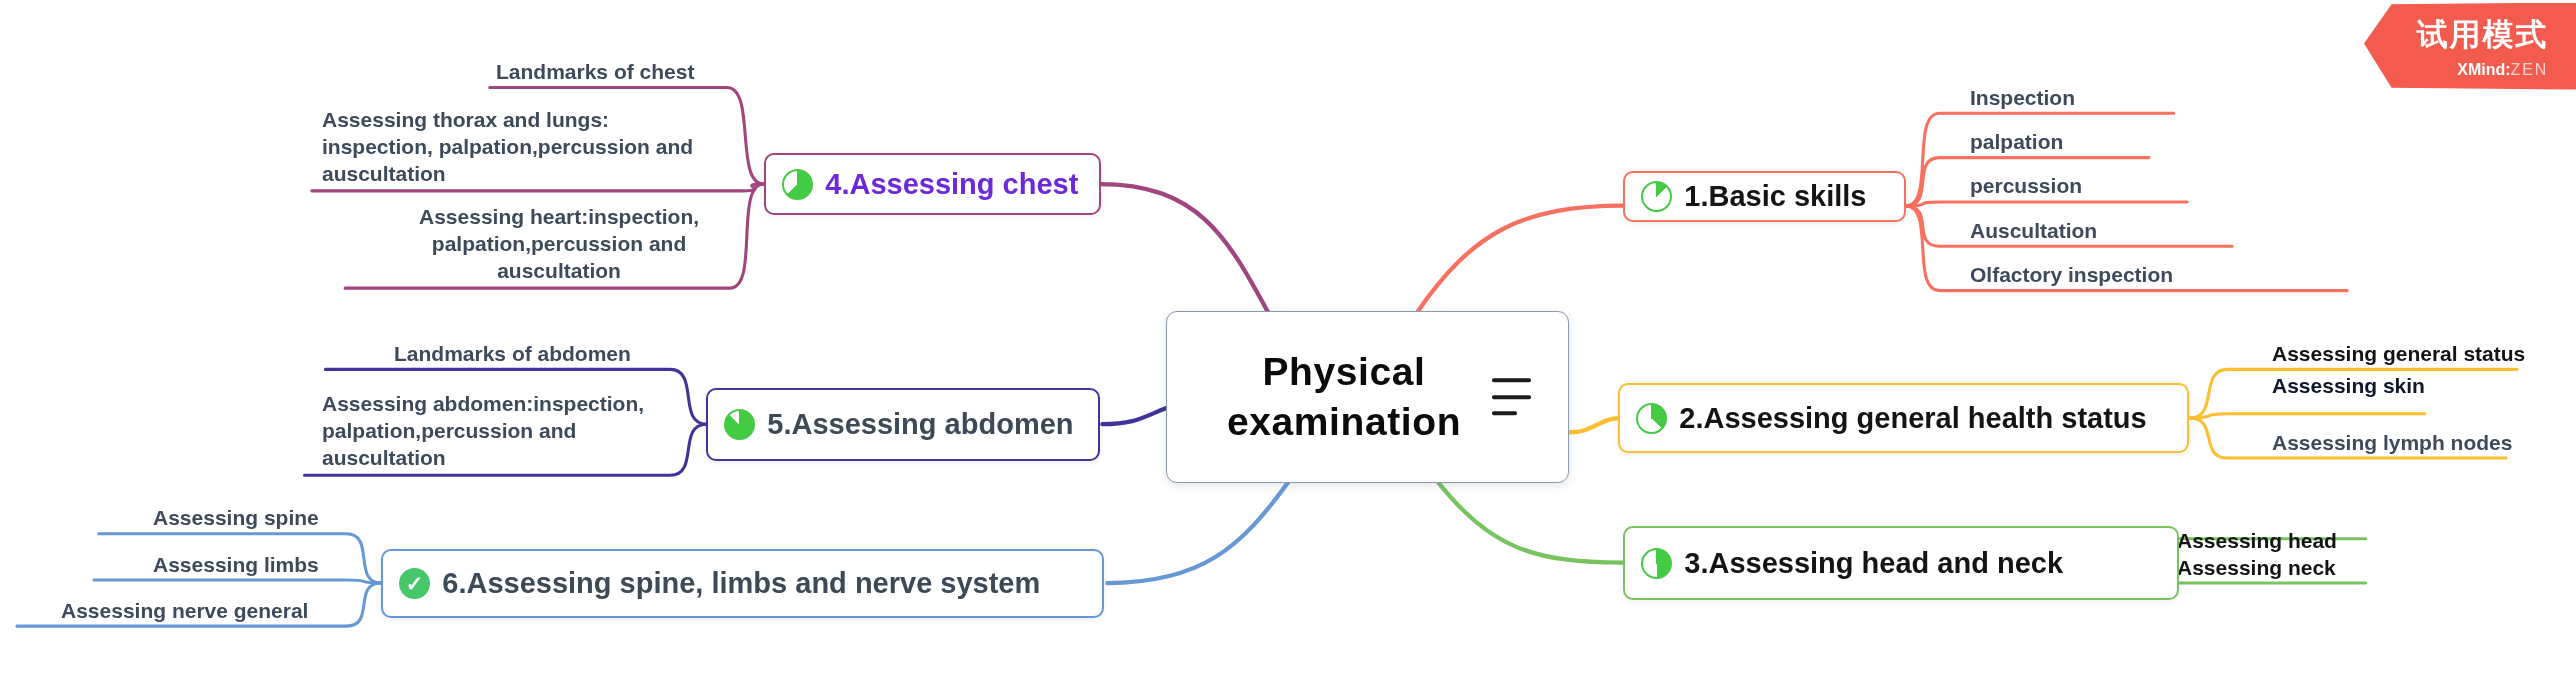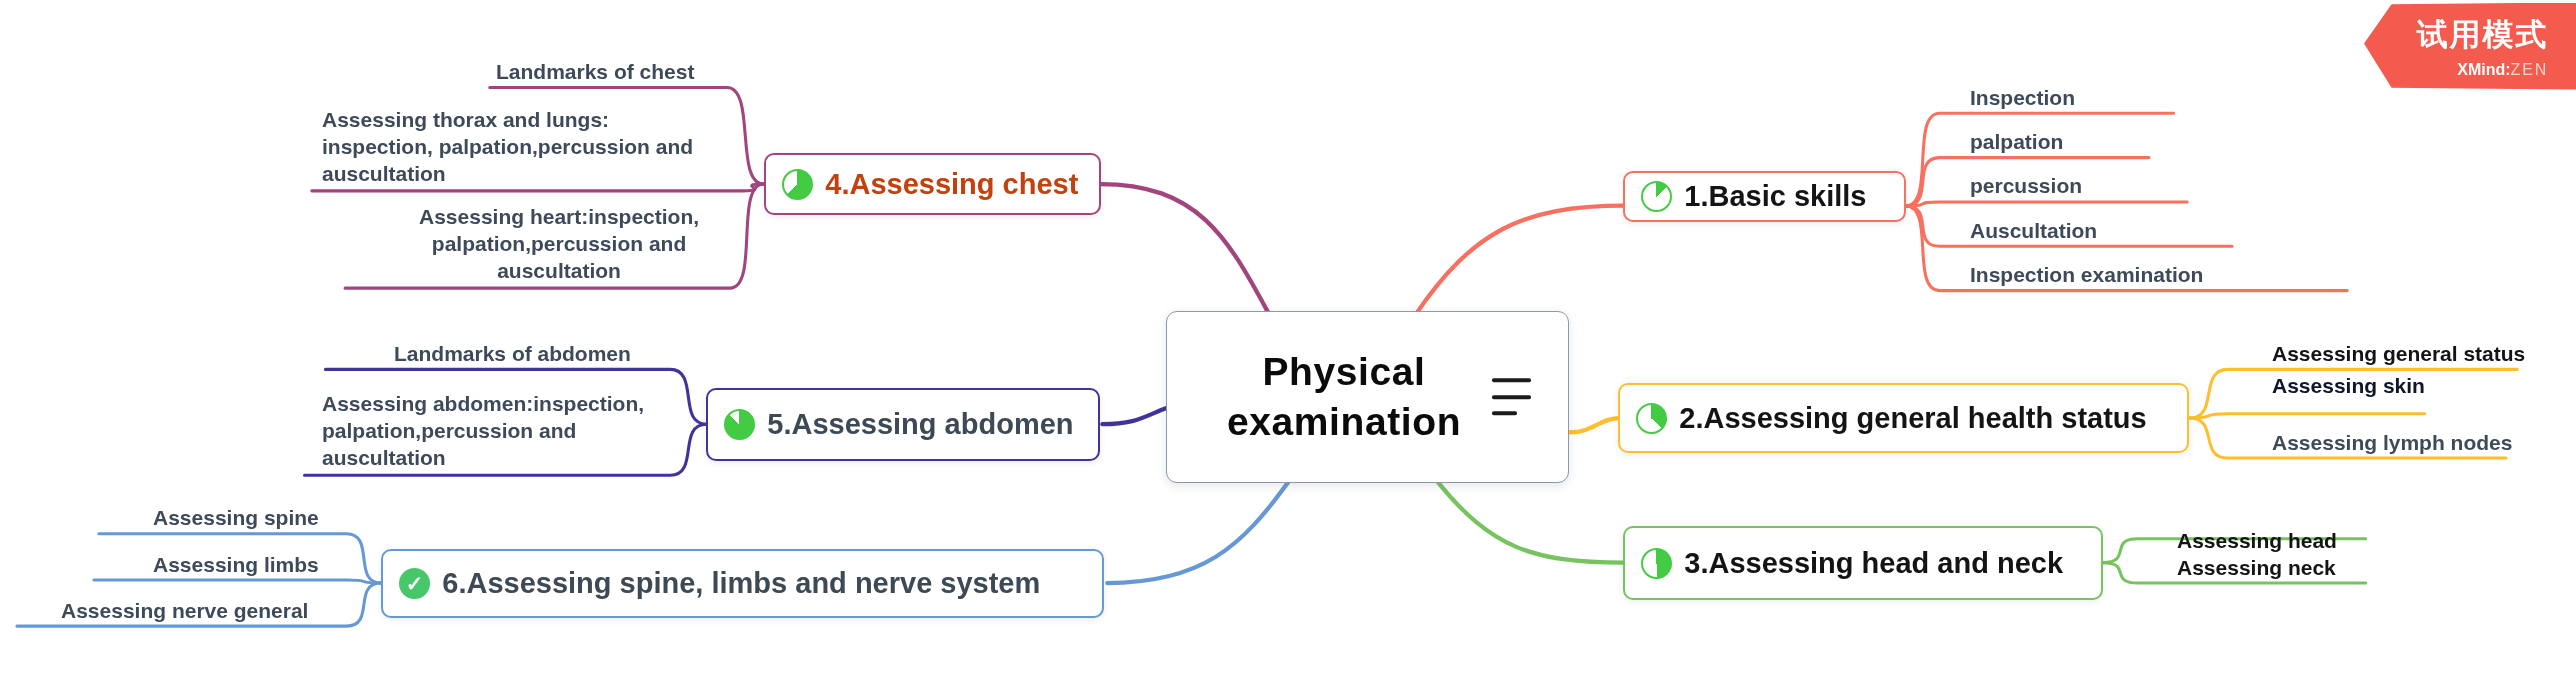--- a/index.html
+++ b/index.html
@@ -75,48 +75,48 @@
   </div>
 
   <div class="badge" style="background: rgb(242, 91, 77);">
     <div class="btitle">试用模式</div>
     <div class="bbrand"><span class="bold">XMind:</span><span class="light">ZEN</span></div>
   </div>
 <div class="kid" style="left: 1970px; top: 84px; color: rgb(62, 74, 89);">Inspection</div>
     <div class="kid" style="left: 1970px; top: 128px; color: rgb(62, 74, 89);">palpation</div>
     <div class="kid" style="left: 1970px; top: 172px; color: rgb(62, 74, 89);">percussion</div>
     <div class="kid" style="left: 1970px; top: 217px; color: rgb(62, 74, 89);">Auscultation</div>
-    <div class="kid" style="left: 1970px; top: 261px; color: rgb(62, 74, 89);">Inspection examination</div>
+    <div class="kid" style="left: 1970px; top: 261px; color: rgb(62, 74, 89);">Olfactory inspection</div>
     <div class="topic" style="left: 1623px; top: 171px; width: 283px; height: 51px; border-color: rgb(248, 112, 95);">
       <span class="pie" style="border-color: rgb(67, 204, 67); background: conic-gradient(rgb(67, 204, 67) 12.5%, rgb(255, 255, 255) 0deg);"></span>
       <span class="tlabel" style="color: rgb(20, 20, 20);">1.Basic skills</span>
     </div>
     <div class="kid" style="left: 2272px; top: 340px; color: rgb(20, 20, 20);">Assessing general status</div>
     <div class="kid" style="left: 2272px; top: 372px; color: #0f172a;">Assessing skin</div>
     <div class="kid" style="left: 2272px; top: 429px; color: rgb(62, 74, 89);">Assessing lymph nodes</div>
     <div class="topic" style="left: 1618px; top: 383px; width: 571px; height: 70px; border-color: rgb(255, 190, 46);">
       <span class="pie" style="border-color: rgb(67, 204, 67); background: conic-gradient(rgb(67, 204, 67) 37.5%, rgb(255, 255, 255) 0deg);"></span>
       <span class="tlabel" style="color: rgb(20, 20, 20);">2.Assessing general health status</span>
     </div>
     <div class="kid" style="left: 2177px; top: 509px; color: rgb(20, 20, 20); margin-top: 18px;">Assessing head</div>
     <div class="kid" style="left: 2177px; top: 554px; color: rgb(20, 20, 20);">Assessing neck</div>
-    <div class="topic" style="left: 1623px; top: 526px; width: 480px; height: 74px; border-color: rgb(119, 195, 95);">
+    <div class="topic" style="left: 1623px; top: 526px; width: 556px; height: 74px; border-color: rgb(119, 195, 95);">
       <span class="pie" style="border-color: rgb(67, 204, 67); background: conic-gradient(rgb(67, 204, 67) 50%, rgb(255, 255, 255) 0deg);"></span>
       <span class="tlabel" style="color: rgb(20, 20, 20);">3.Assessing head and neck</span>
     </div>
     <div class="kid" style="left: 496px; top: 58px; color: rgb(62, 74, 89);">Landmarks of chest</div>
     <div class="kid" style="left: 322px; top: 106px; color: rgb(62, 74, 89);">Assessing thorax and lungs:
 inspection, palpation,percussion and
 auscultation</div>
     <div class="kid" style="left: 419px; top: 203px; color: rgb(62, 74, 89); text-align: center;">Assessing heart:inspection,
 palpation,percussion and
 auscultation</div>
     <div class="topic" style="left: 764px; top: 153px; width: 337px; height: 62px; border-color: rgb(160, 69, 126);">
       <span class="pie" style="border-color: rgb(67, 204, 67); background: conic-gradient(rgb(67, 204, 67) 62.5%, rgb(255, 255, 255) 0deg);"></span>
-      <span class="tlabel" style="color: #c2410c;">4.Assessing chest</span>
+      <span class="tlabel" style="color: #6d28d9;">4.Assessing chest</span>
     </div>
     <div class="kid" style="left: 394px; top: 340px; color: rgb(62, 74, 89);">Landmarks of abdomen</div>
     <div class="kid" style="left: 322px; top: 390px; color: rgb(62, 74, 89);">Assessing abdomen:inspection,
 palpation,percussion and
 auscultation</div>
     <div class="topic" style="left: 706px; top: 388px; width: 394px; height: 73px; border-color: rgb(64, 52, 155);">
       <span class="pie" style="border-color: rgb(67, 204, 67); background: conic-gradient(rgb(67, 204, 67) 87.5%, rgb(255, 255, 255) 0deg);"></span>
       <span class="tlabel" style="color: rgb(62, 73, 86);">5.Assessing abdomen</span>
     </div>
     <div class="kid" style="left: 153px; top: 504px; color: rgb(62, 74, 89);">Assessing spine</div>

